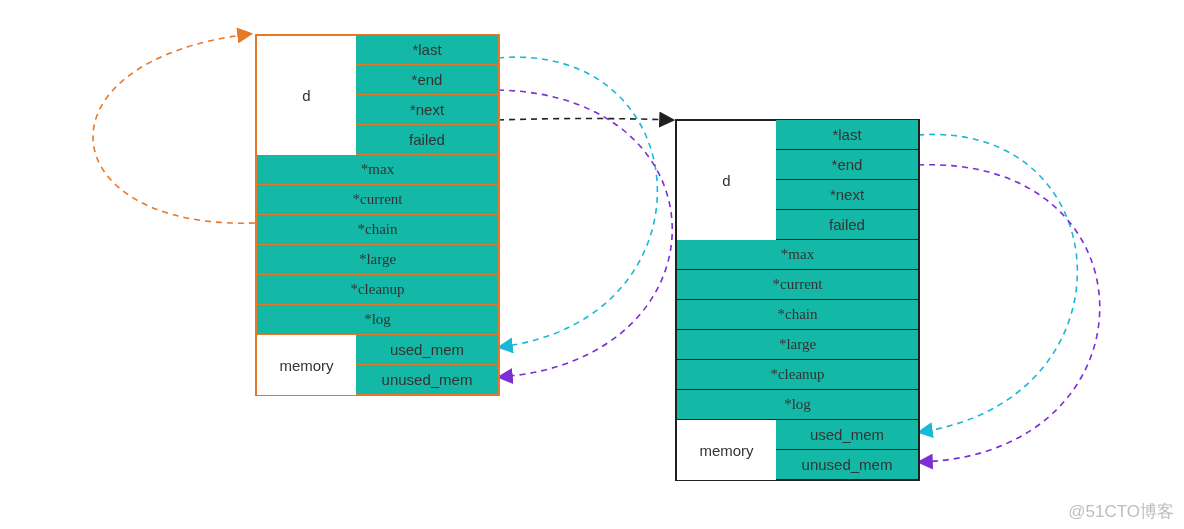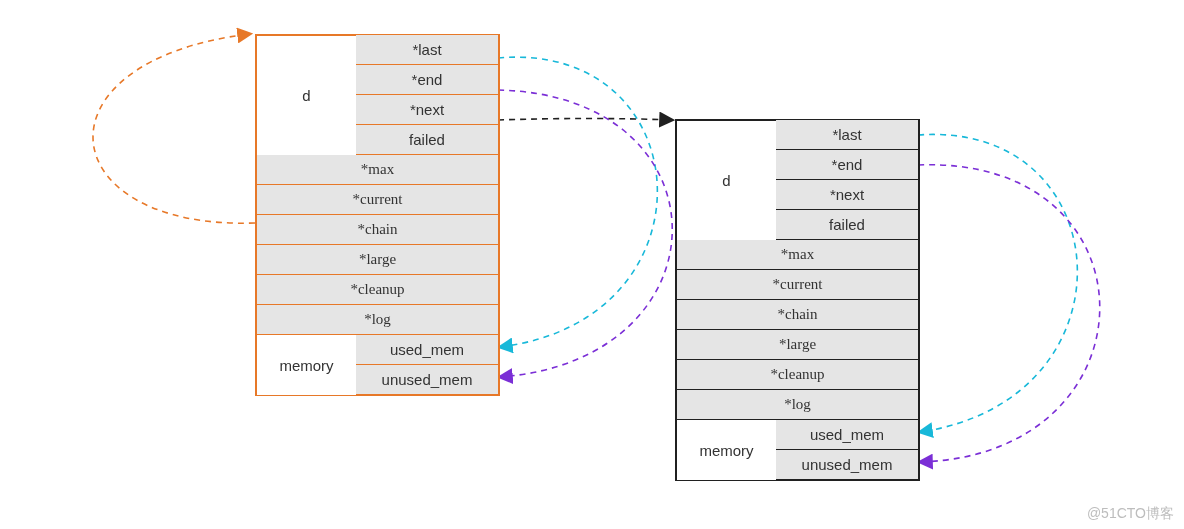--- a/index.html
+++ b/index.html
@@ -38,21 +38,21 @@
     font-family: Liberation Serif, serif;
   }
   .cell {
     flex: 1;
     border: 1px solid;
     border-top: none;
     display: flex;
     align-items: center;
     justify-content: center;
     box-sizing: border-box;
-    background: #e5e5e5;
+    background: #14b8a6;
   }
   .struct.orange .cell { border-color: #e77828; }
   .struct.black  .cell { border-color: #202020; }
   .row:first-child .cell { border-top: 1px solid; }
   .struct.orange .row:first-child .cell { border-top-color: #e77828; }
   .struct.black  .row:first-child .cell { border-top-color: #202020; }
   .sidelabel {
     display: flex;
     align-items: center;
     justify-content: center;
@@ -71,21 +71,21 @@
     display: flex;
     flex-direction: column;
   }
   .twin .col .cell { height: 30px; border-left: none; }
   .twin .sidelabel { border-bottom: none; }
   .watermark {
     position: absolute;
     right: 10px;
     bottom: 6px;
     color: #bdbdbd;
-    font-size: 14px;
+    font-size: 17px;
   }
 </style>
 </head>
 <body>
 <div class="stage">
 
   <svg class="arrows">
     <defs>
       <marker id="arr-orange" markerWidth="10" markerHeight="10" refX="8" refY="5" orient="auto">
         <path d="M0,0 L10,5 L0,10 Z" fill="#e77828"></path>

